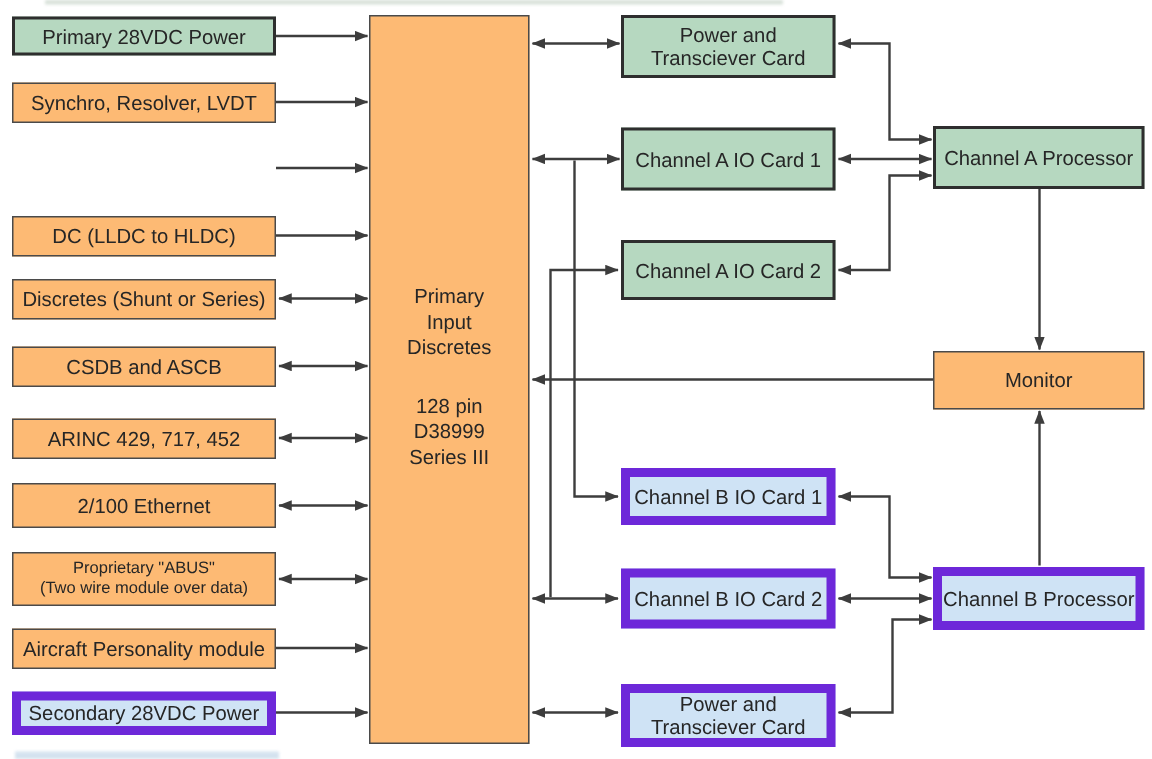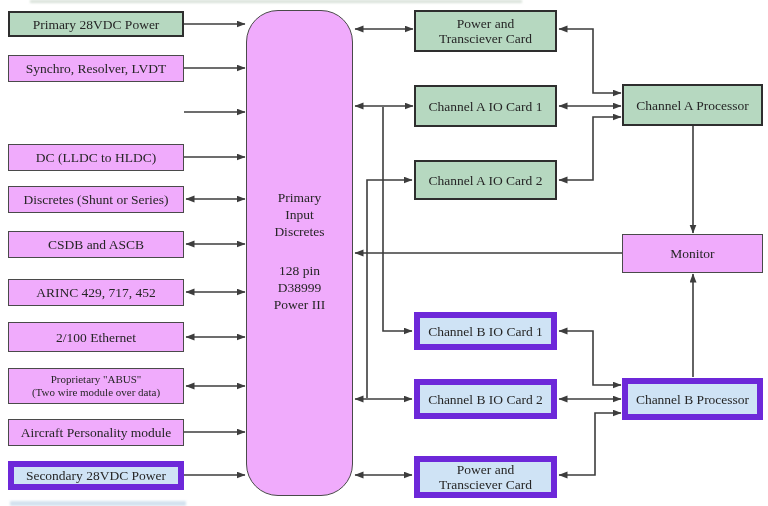--- a/index.html
+++ b/index.html
@@ -1,29 +1,29 @@
 <!DOCTYPE html>
 <html><head>
 <meta charset="utf-8">
 <style>
   html,body{margin:0;padding:0;background:#ffffff;}
   .stage{position:relative;width:768px;height:506px;background:#ffffff;overflow:hidden;
-         font-family:Liberation Serif, serif;color:#262626;}
+         font-family:Liberation Sans, sans-serif;color:#262626;}
   .wires{position:absolute;left:0;top:0;width:768px;height:506px;}
   .wire{stroke:#3d3d3d;stroke-width:1.6;fill:none;}
   .box{position:absolute;display:flex;flex-direction:column;align-items:center;justify-content:center;
-       text-align:center;background:#f0abfc;border:1.5px solid #4a4a4a;box-sizing:border-box;
+       text-align:center;background:#fdba74;border:1.5px solid #4a4a4a;box-sizing:border-box;
        font-size:13.5px;line-height:15px;}
   .green{background:#b6d8c0;border:2px solid #2e2e2e;}
   .blue{background:#cfe3f5;border:6px solid #6d28d9;}
   .in-box{left:8px;width:176px;}
   .card{left:414px;width:143px;}
   .proc{left:622px;width:141px;}
   .small{font-size:11px;line-height:13px;}
-  .connector{left:246px;top:10px;width:107px;height:486px;justify-content:flex-start;border-radius:32px;}
+  .connector{left:246px;top:10px;width:107px;height:486px;justify-content:flex-start;}
   .conn-group{margin-top:0;line-height:17px;}
   .artifact{position:absolute;filter:blur(1.2px);opacity:.75;}
   .artifact.top{left:30px;top:0;width:492px;height:3px;background:#ccd8cd;}
   .artifact.bottom{left:10px;top:501px;width:176px;height:5px;background:#c6d9ea;}
 </style>
 </head>
 <body>
 
 <div class="stage">
 
@@ -101,21 +101,21 @@
 
   <div class="box connector">
     <div class="conn-group" style="margin-top:178px">
       <div>Primary</div>
       <div>Input</div>
       <div>Discretes</div>
     </div>
     <div class="conn-group" style="margin-top:22px">
       <div>128 pin</div>
       <div>D38999</div>
-      <div>Power III</div>
+      <div>Series III</div>
     </div>
   </div>
 
   <div class="box card green" style="top:10px;height:42px">
     <span>Power and</span>
     <span>Transciever Card</span>
   </div>
   <div class="box card green" style="top:85px;height:42px">
     <span>Channel A IO Card 1</span>
   </div>

